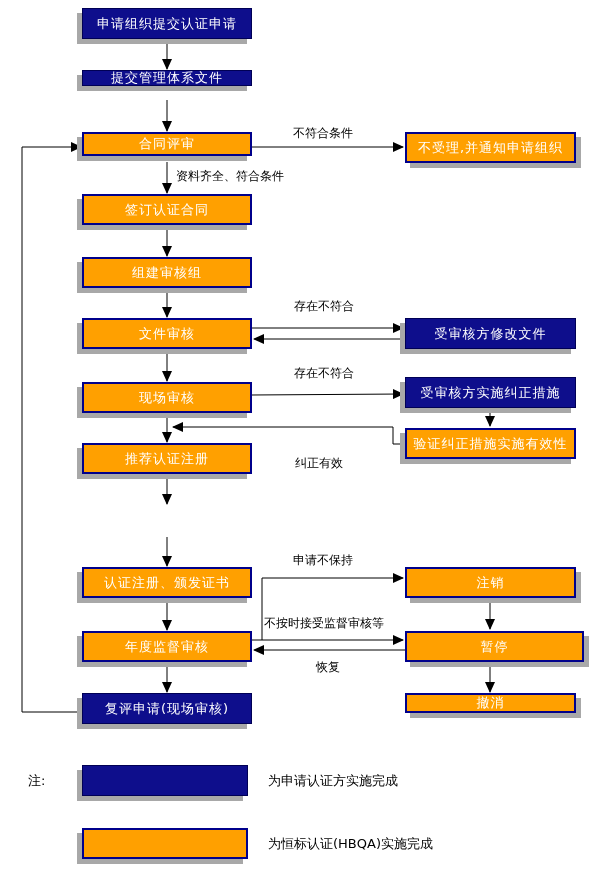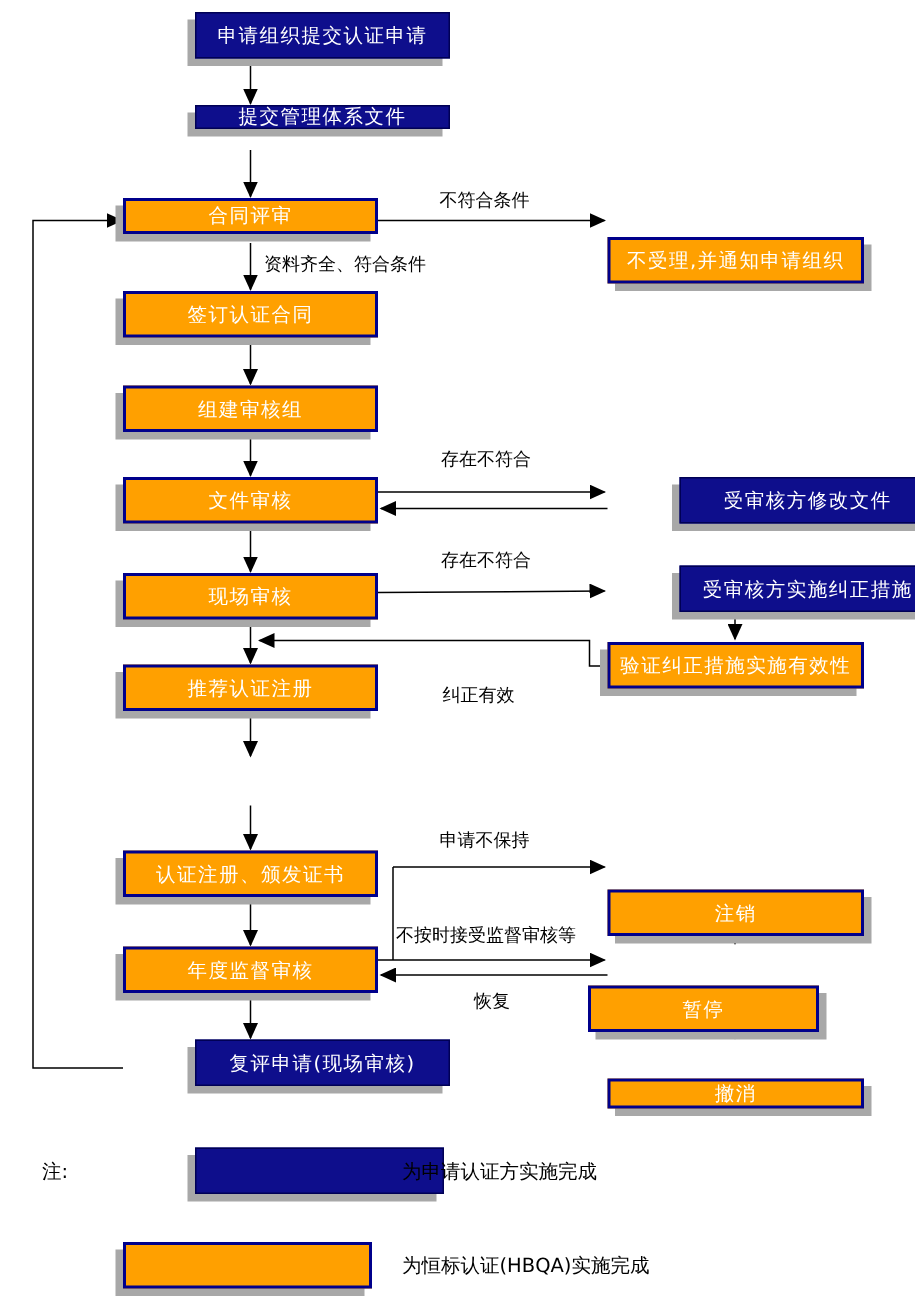--- a/index.html
+++ b/index.html
@@ -8,23 +8,23 @@
     font-family:"DejaVu Sans","Liberation Sans",sans-serif; overflow:hidden;
   }
   #wires { position:absolute; left:0; top:0; width:610px; height:871px; }
   .node {
     position:absolute; box-sizing:border-box;
     display:flex; align-items:center; justify-content:center;
     color:#ffffff; font-size:13px; letter-spacing:1px; white-space:nowrap;
     text-align:center;
   }
   .certifier { background:#ffa000; border:2px solid #00008b; }
-  .applicant { background:#0e0e8c; border:1px solid #000055;margin-left:48px; }
+  .applicant { background:#0e0e8c; border:1px solid #000055; }
   .shadow-ld { box-shadow:-5px 5px 0 #a8a8a8; }
-  .shadow-rd { box-shadow:5px 5px 0 #a8a8a8;margin-top:26px; }
+  .shadow-rd { box-shadow:5px 5px 0 #a8a8a8; }
   .edge-label {
     position:absolute; font-size:12px; color:#000000; white-space:nowrap;
     background:#ffffff; padding:0 1px; line-height:14px;
   }
   .legend-note { position:absolute; font-size:13px; color:#000000; }
   .legend-text { position:absolute; font-size:13px; color:#000000; white-space:nowrap; }
   .swatch { position:absolute; box-sizing:border-box; }
 </style>
 </head>
 <body>
@@ -114,21 +114,21 @@
   </div>
   <div class="node applicant shadow-ld" style="left:405px;top:377px;width:171px;height:31px">
     <span>受审核方实施纠正措施</span>
   </div>
   <div class="node certifier shadow-ld" style="left:405px;top:428px;width:171px;height:31px">
     <span>验证纠正措施实施有效性</span>
   </div>
   <div class="node certifier shadow-rd" style="left:405px;top:567px;width:171px;height:31px">
     <span>注销</span>
   </div>
-  <div class="node certifier shadow-rd" style="left:392px;top:631px;width:154px;height:31px">
+  <div class="node certifier shadow-rd" style="left:405px;top:631px;width:179px;height:31px">
     <span>暂停</span>
   </div>
   <div class="node certifier shadow-rd" style="left:405px;top:693px;width:171px;height:20px">
     <span>撤消</span>
   </div>
 
   <span class="edge-label" style="left:292px;top:126px">不符合条件</span>
   <span class="edge-label" style="left:175px;top:169px">资料齐全、符合条件</span>
   <span class="edge-label" style="left:293px;top:299px">存在不符合</span>
   <span class="edge-label" style="left:293px;top:366px">存在不符合</span>

